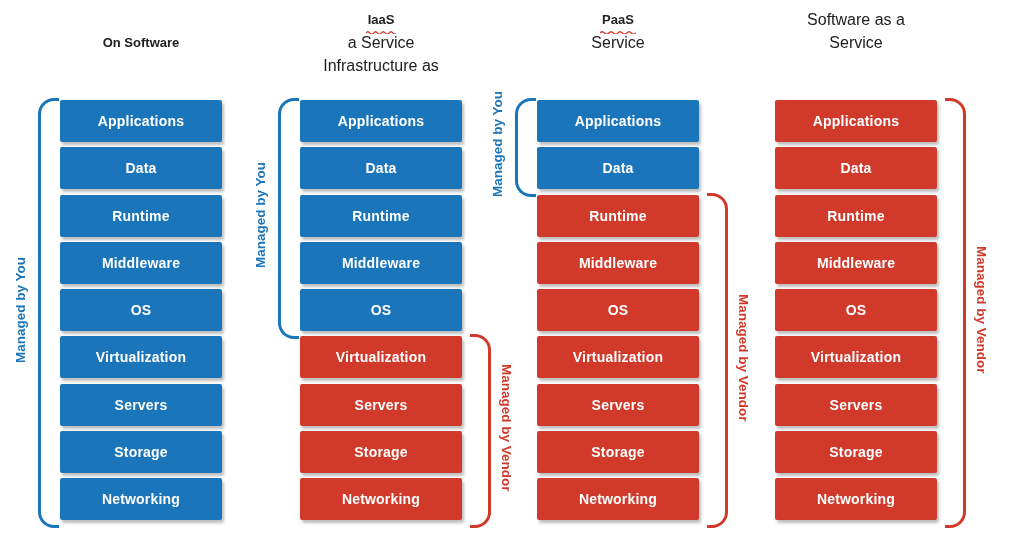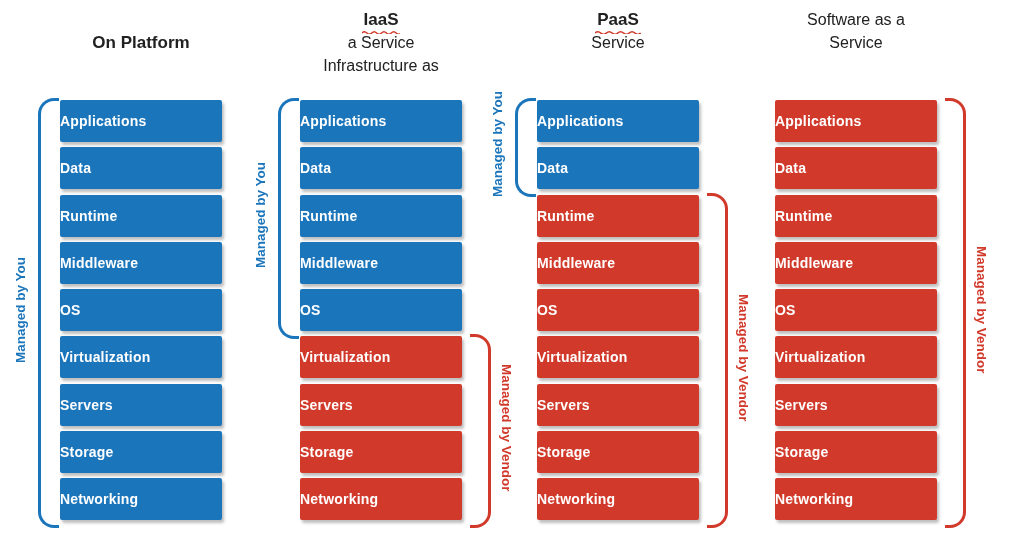--- a/index.html
+++ b/index.html
@@ -1,27 +1,27 @@
 <!DOCTYPE html>
 <html style="--blue: #1B75BB; --red: #D13A2B;"><head>
 <meta charset="utf-8">
 <style>
   html,body{margin:0;padding:0;background:#ffffff;}
   body{font-family:"Liberation Sans",sans-serif;}
   #diagram-root{position:relative;width:1024px;height:557px;background:#ffffff;overflow:hidden;}
 
   .header{position:absolute;text-align:center;color:#212121;}
   .header.no-subtitle{padding-top:23px;}
-  .title-line{font-size:17px;font-weight:bold;line-height:23px;}
+  .title-line{font-size:13px;font-weight:bold;line-height:23px;}
   .title-word{position:relative;display:inline-block;}
   .squiggle{position:absolute;left:-2px;bottom:-3px;width:calc(100% + 4px);height:4px;display:block;}
   .squiggle path{stroke:var(--red);stroke-width:1.4;fill:none;}
   .subtitle{font-size:16px;line-height:23px;color:#212121;}
 
-  .box{position:absolute;border-radius:2px;display:flex;align-items:center;justify-content:flex-start;
+  .box{position:absolute;border-radius:2px;display:flex;align-items:center;justify-content:center;
        box-shadow:2px 3px 3px rgba(110,110,110,0.45);}
   .box.blue{background:var(--blue);}
   .box.red{background:var(--red);}
   .box-label{color:#ffffff;font-weight:bold;font-size:14px;letter-spacing:0.2px;}
 
   .bracket{position:absolute;}
   .bracket.left{border-style:solid;border-width:3px 0 3px 3px;border-radius:16px 0 0 16px;}
   .bracket.right{border-style:solid;border-width:3px 3px 3px 0;border-radius:0 16px 16px 0;}
   .bracket.blue{border-color:var(--blue);}
   .bracket.red{border-color:var(--red);}
@@ -31,21 +31,21 @@
   .vlabel.left-side span{writing-mode:vertical-rl;transform:rotate(180deg);}
   .vlabel.right-side span{writing-mode:vertical-rl;}
   .vlabel.blue span{color:var(--blue);}
   .vlabel.red span{color:var(--red);}
 </style>
 </head>
 <body>
 
 <div id="diagram-root">
     <div class="header no-subtitle" style="position: absolute; left: 10px; top: 8px; width: 262px;">
-      <div class="title-line"><span class="title-word"><span>On Platform</span></span></div>
+      <div class="title-line"><span class="title-word"><span>On Software</span></span></div>
     </div>
     <div class="box blue" style="left: 60px; top: 100px; width: 162px; height: 42px;">
       <span class="box-label">Applications</span>
     </div>
     <div class="box blue" style="left: 60px; top: 147px; width: 162px; height: 42px;">
       <span class="box-label">Data</span>
     </div>
     <div class="box blue" style="left: 60px; top: 195px; width: 162px; height: 42px;">
       <span class="box-label">Runtime</span>
     </div>

